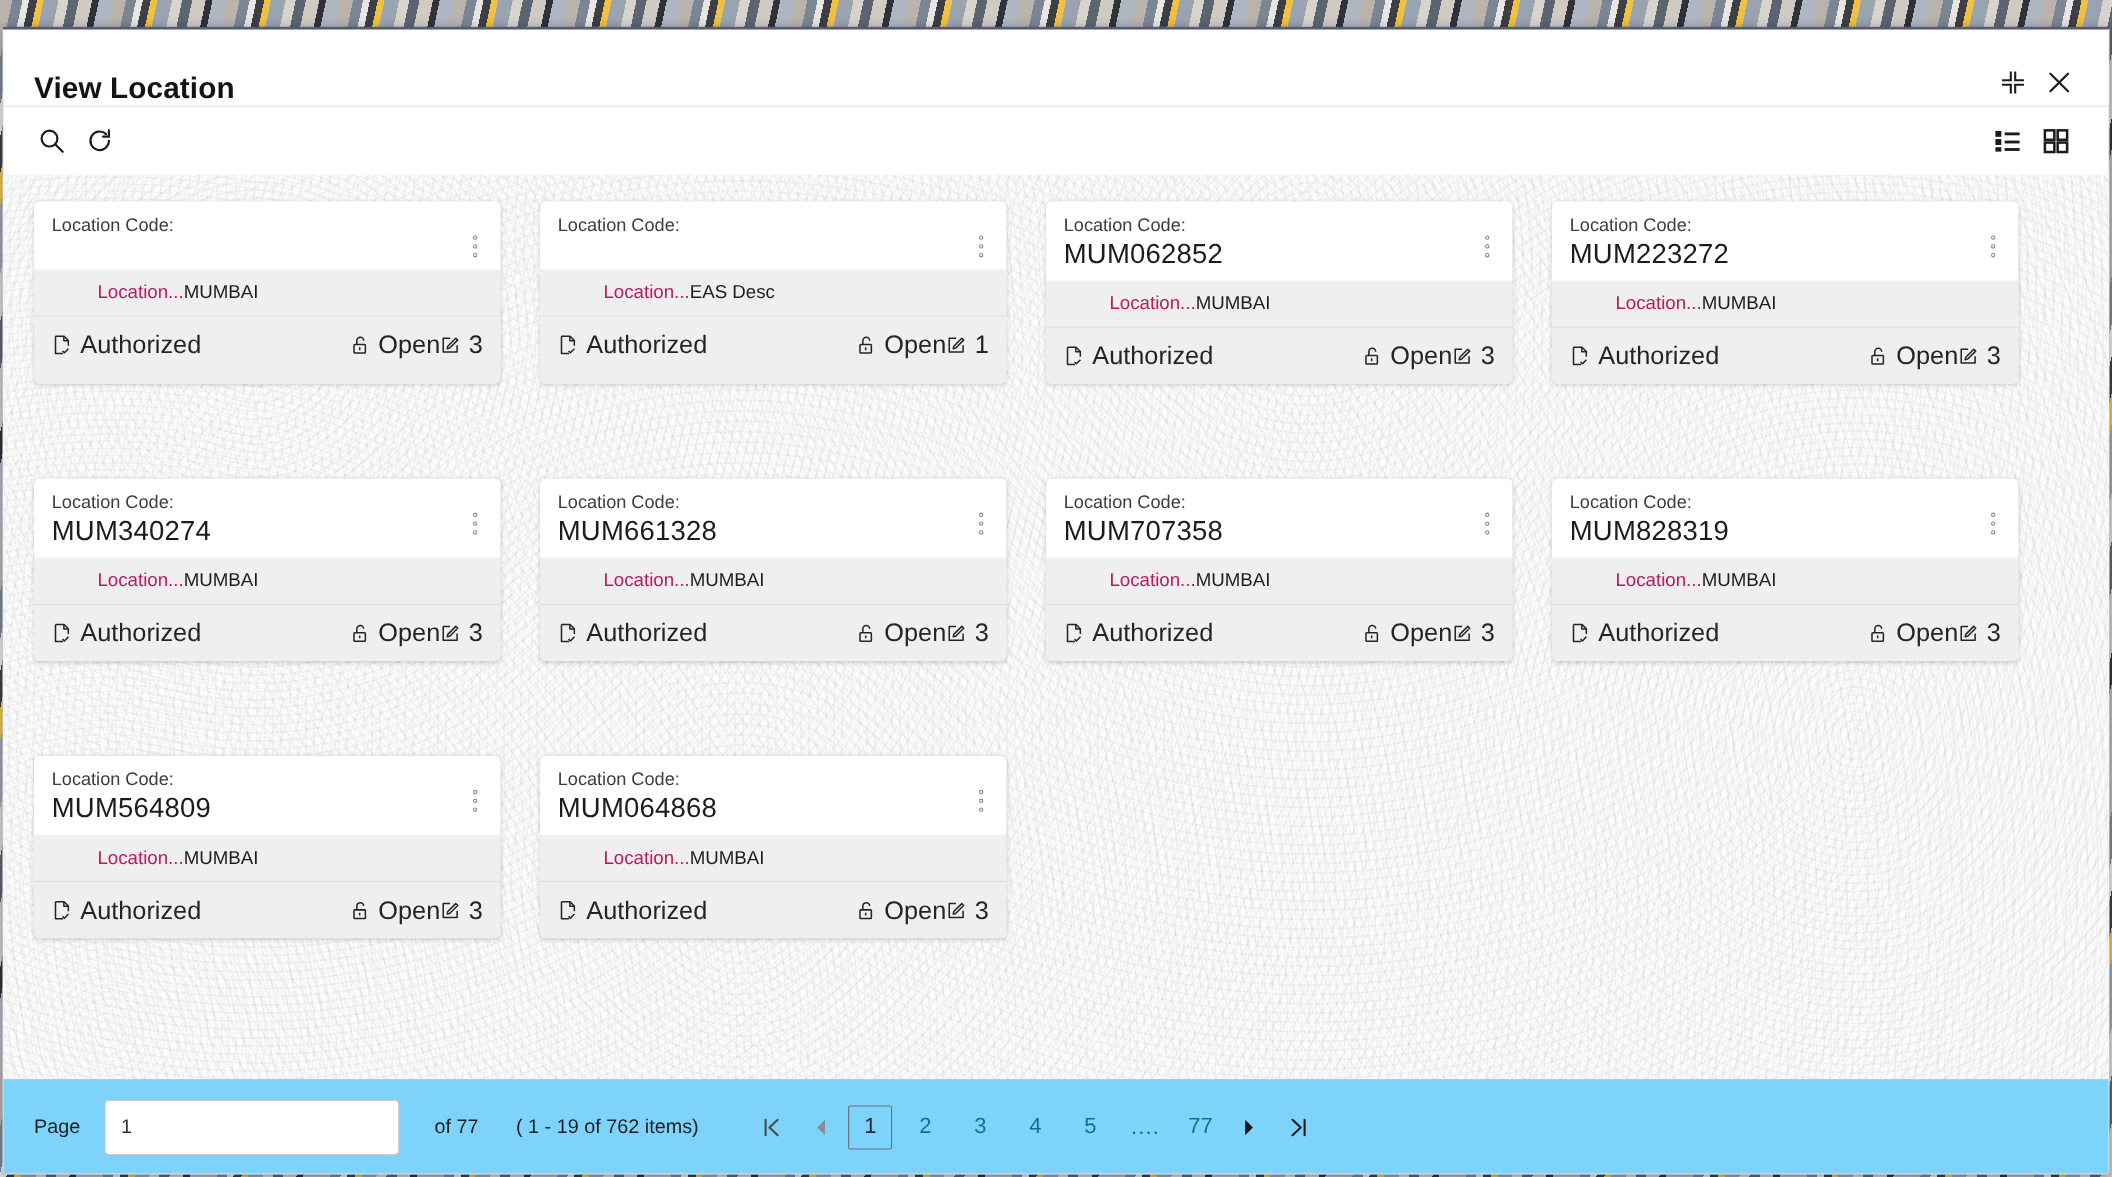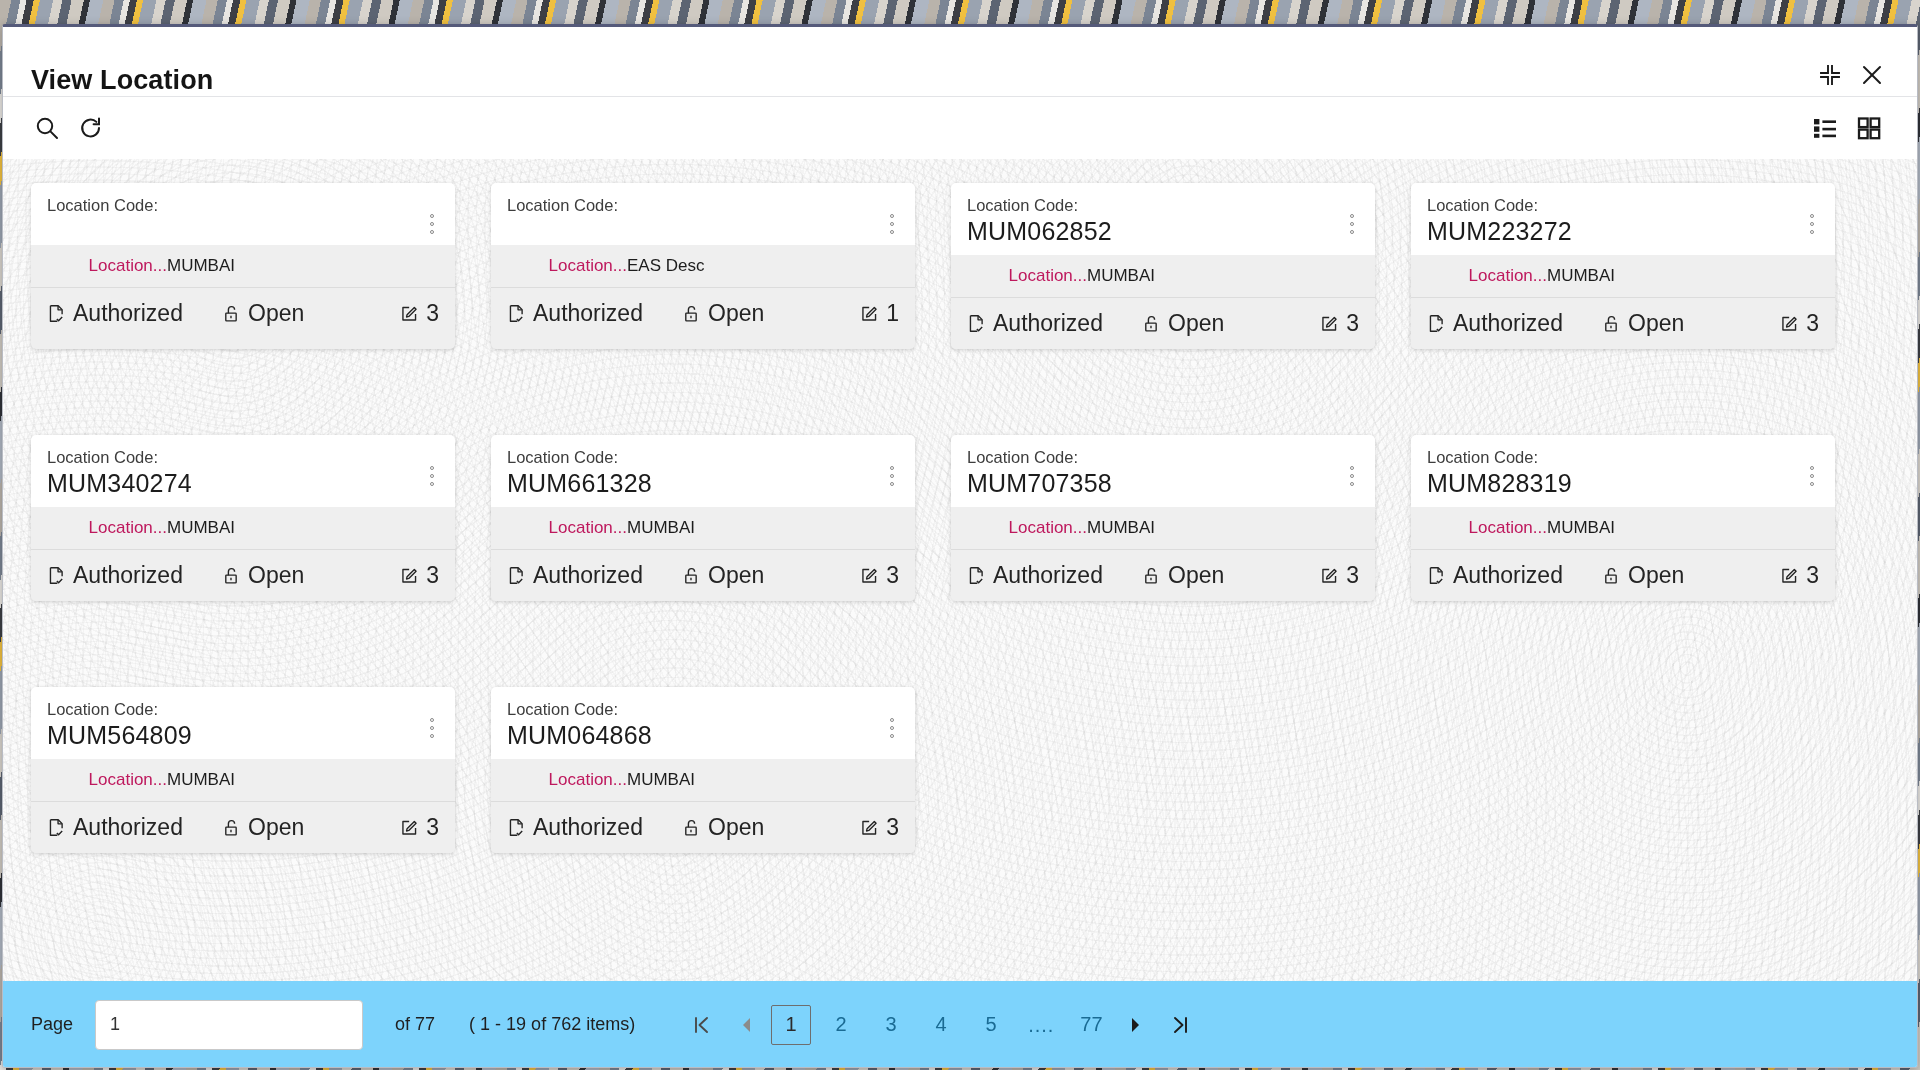--- a/index.html
+++ b/index.html
@@ -195,21 +195,21 @@
     background: #efefef;
   }
   .foot-item {
     display: flex;
     align-items: center;
     gap: 7px;
     font-size: 23px;
     color: #242424;
   }
   .foot-item.status { flex: 0 0 175px; }
-  .foot-item.lock   { flex: 1 1 auto; }
+  .foot-item.lock   { flex: 1 1 auto; justify-content: flex-end; }
   .foot-item.count  { margin-left: auto; }
 
   
   #pagination {
     flex: 0 0 86px;
     height: 86px;
     display: flex;
     align-items: center;
     padding: 0 28px;
     background: #7dd3fc;

